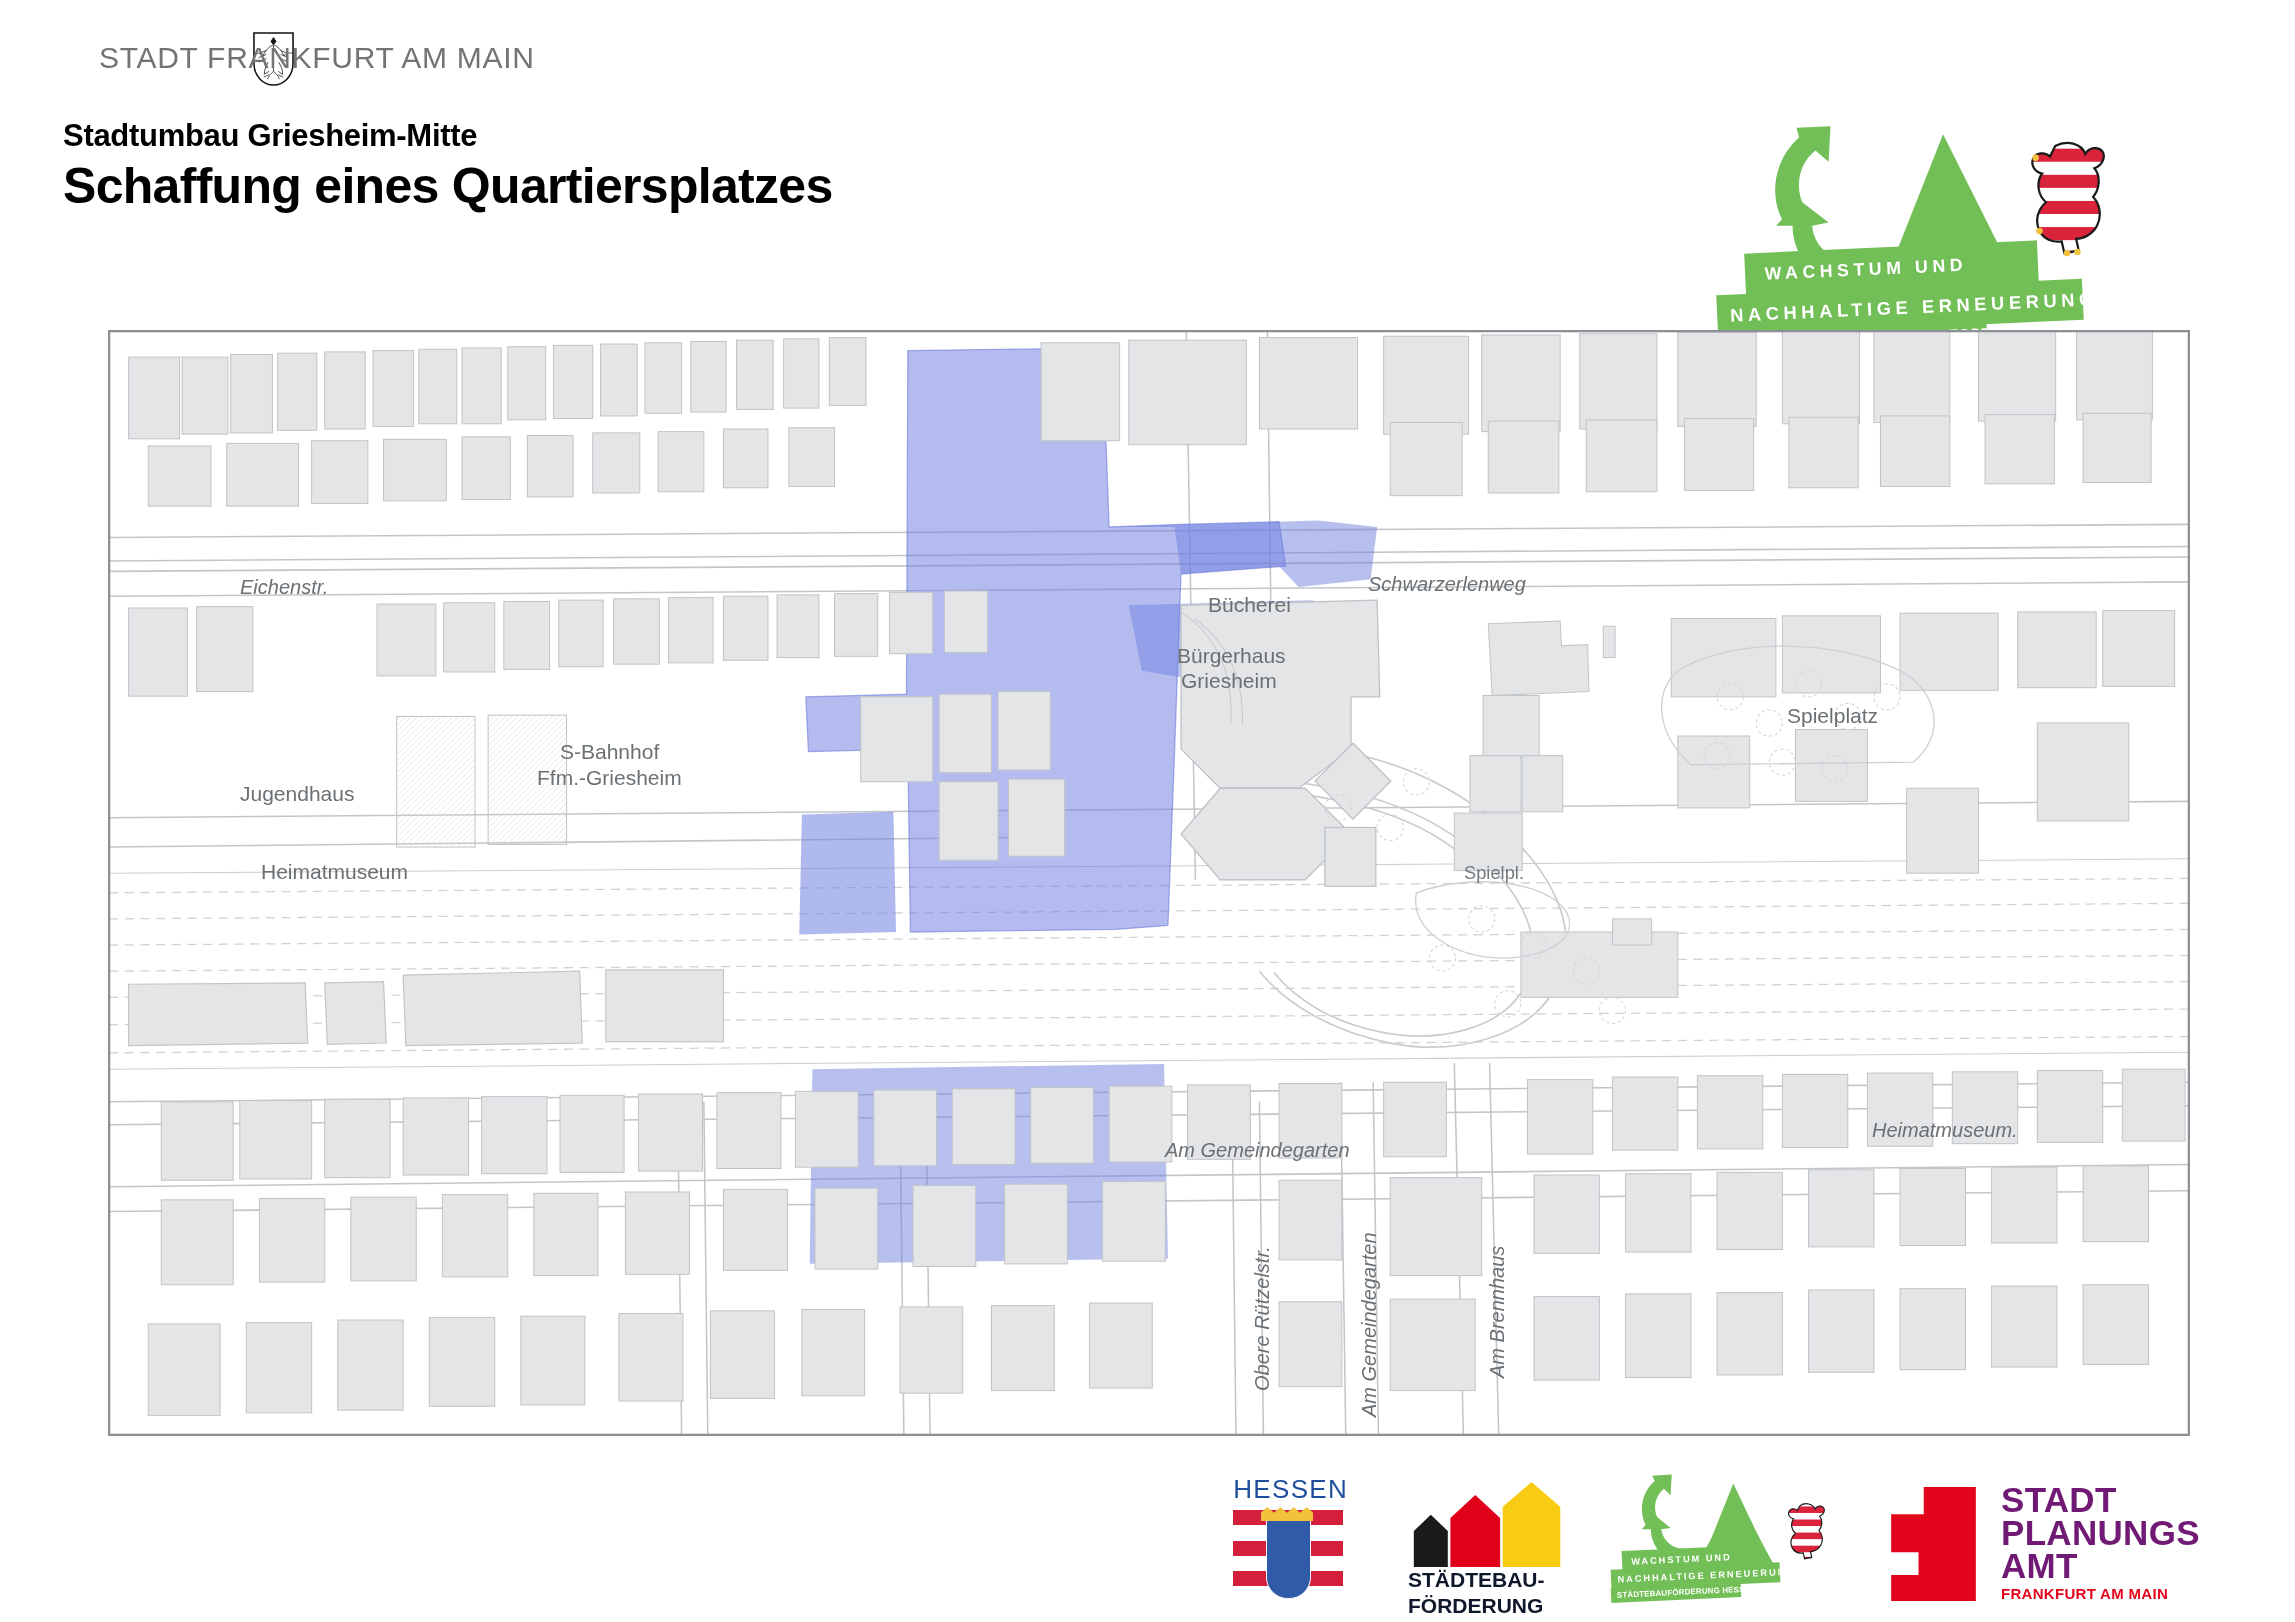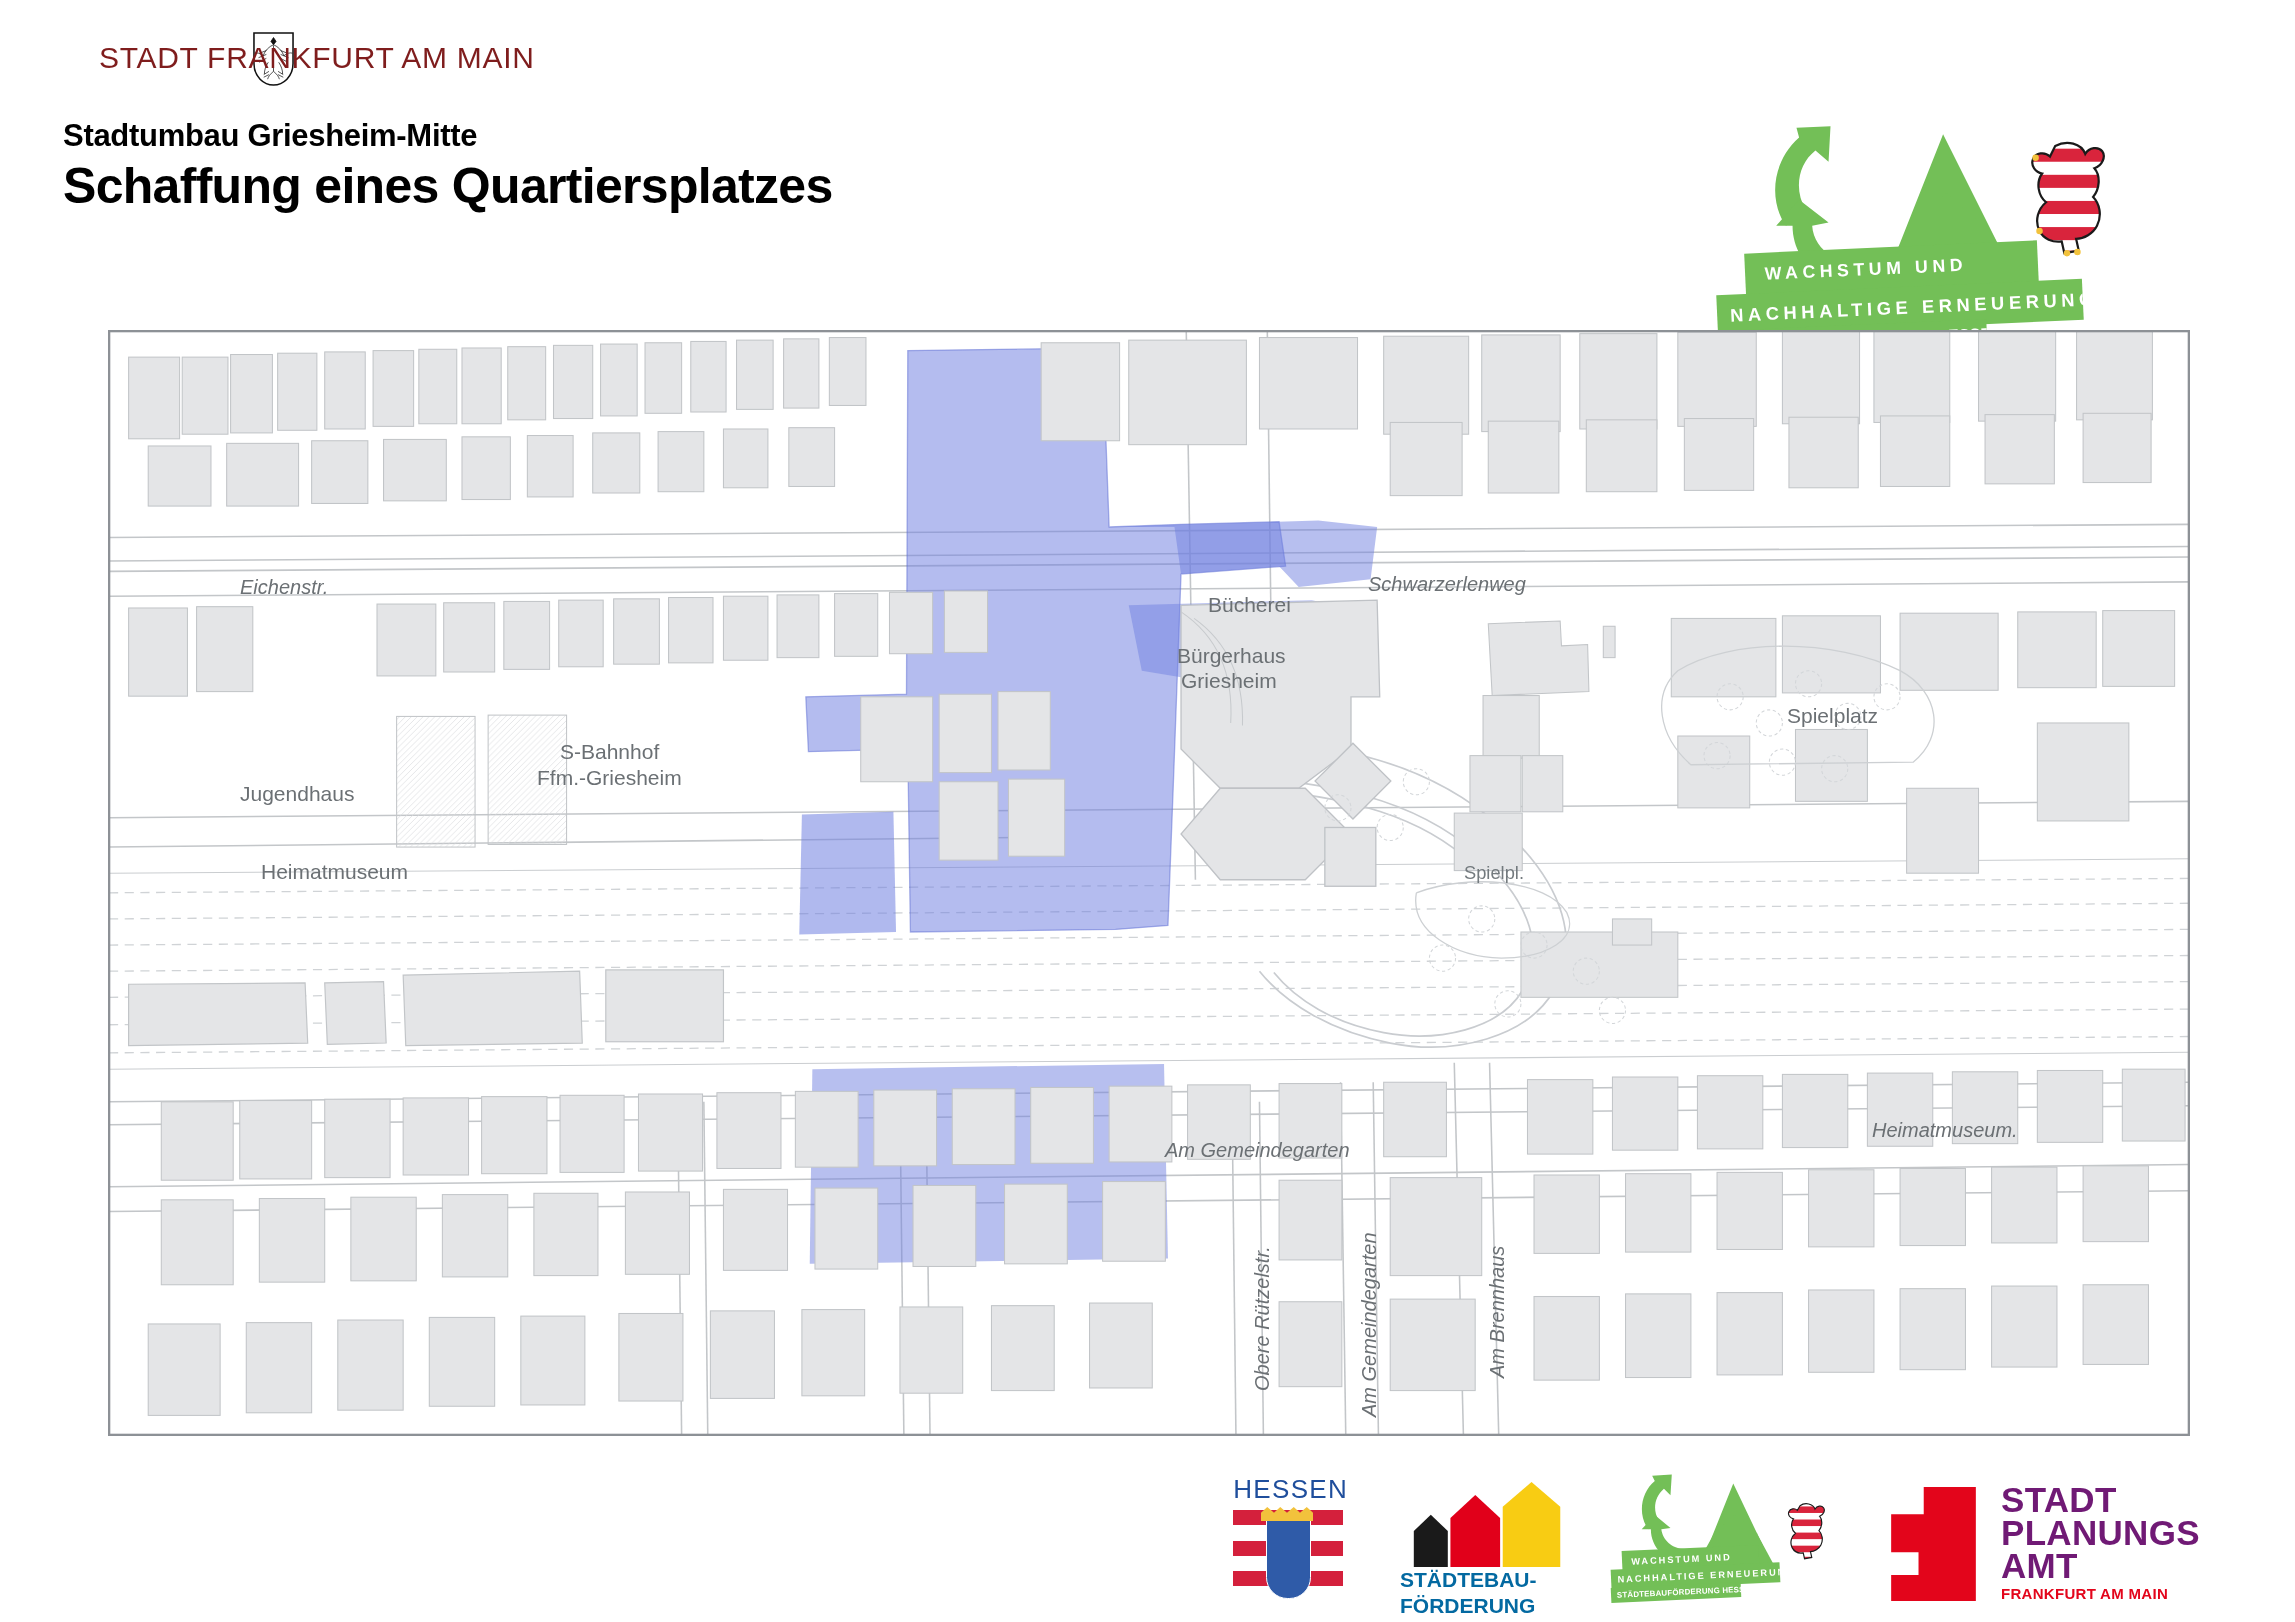--- a/index.html
+++ b/index.html
@@ -2,21 +2,21 @@
 <html style="font-size:10.5px"><head>
 <meta charset="utf-8">
 <style>
   html,body{margin:0;padding:0;background:#ffffff;}
   body{width:2295px;height:1622px;position:relative;overflow:hidden;
        font-family:"Liberation Sans", sans-serif;color:#000;}
 
   
   #city-logo{position:absolute;left:99px;top:34px;width:419px;height:52px;}
   #city-logo .wordmark{position:absolute;left:0;top:6.5px;font-family:"Liberation Sans",sans-serif;
-      font-size:30px;letter-spacing:0.7px;font-weight:400;color:#7f1d1d;white-space:nowrap;}
+      font-size:30px;letter-spacing:0.7px;font-weight:400;color:#737373;white-space:nowrap;}
   #city-logo .shield{position:absolute;left:153px;top:-2.6px;width:43px;height:56px;}
 
   #subtitle{position:absolute;left:63px;top:118px;font-size:31px;font-weight:bold;
       letter-spacing:-0.3px;color:#000;white-space:nowrap;}
   #maintitle{position:absolute;left:63px;top:157px;font-size:50px;font-weight:bold;
       letter-spacing:-0.7px;color:#000;white-space:nowrap;}
 
   
   #wne-logo{position:absolute;left:1714px;top:121px;width:432px;height:262px;}
   .wne-band{position:absolute;background:#73bf57;color:#fff;
@@ -59,21 +59,21 @@
   #hessen .hflag{position:absolute;left:3.3px;top:41px;width:110px;height:92px;
       background:repeating-linear-gradient(#d4203c 0 15.2px,#fff 15.2px 30.5px);}
   #hessen .hshield{position:absolute;left:36px;top:44px;width:43px;height:84px;
       background:#2f5ba8;border-radius:0 0 21.6px 21.6px;border:1.3px solid #fff;}
   #hessen .hcrown{position:absolute;left:31px;top:38px;width:52px;height:14.4px;background:#f2c23c;
       clip-path:polygon(0 100%,0 40%,12% 0,25% 40%,37% 0,50% 40%,63% 0,75% 40%,88% 0,100% 40%,100% 100%);}
 
   
   #staedtebau{left:1400px;width:216px;}
   #staedtebau .houses{position:absolute;left:6.5px;top:13px;width:164px;height:85px;}
-  #staedtebau .st1{position:absolute;left:0;top:23px;font-size:21px;font-weight:bold;line-height:26px;color:#0369a1;}
+  #staedtebau .st1{position:absolute;left:8px;top:23px;font-size:21px;font-weight:bold;line-height:26px;color:#0f172a;}
   #staedtebau .st2{position:absolute;left:0;top:19.6px;font-size:15px;line-height:21px;color:#333;}
 
   
   #wne2{left:1609px;width:242px;}
   .wne2-band{position:absolute;background:#73bf57;color:#fff;font-weight:700;
       display:flex;align-items:center;white-space:nowrap;overflow:hidden;}
   #wne2-b1{left:13px;top:79px;width:128px;height:21px;transform:rotate(-2.6deg);
       font-size:9.2px;letter-spacing:2px;padding-left:9.2px;}
   #wne2-b2{left:2px;top:97px;width:162px;height:19.6px;transform:rotate(-2.6deg);
       font-size:9.2px;letter-spacing:2px;padding-left:6.5px;}

